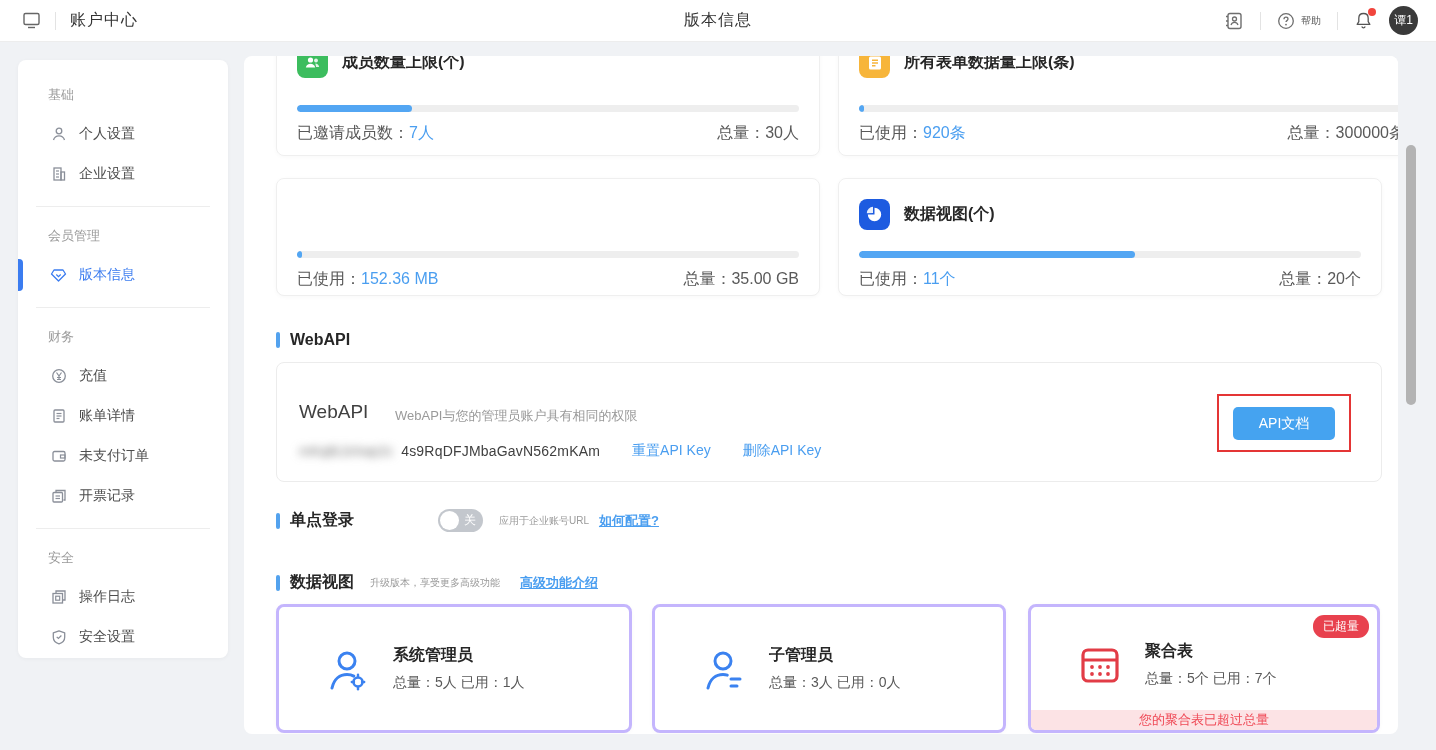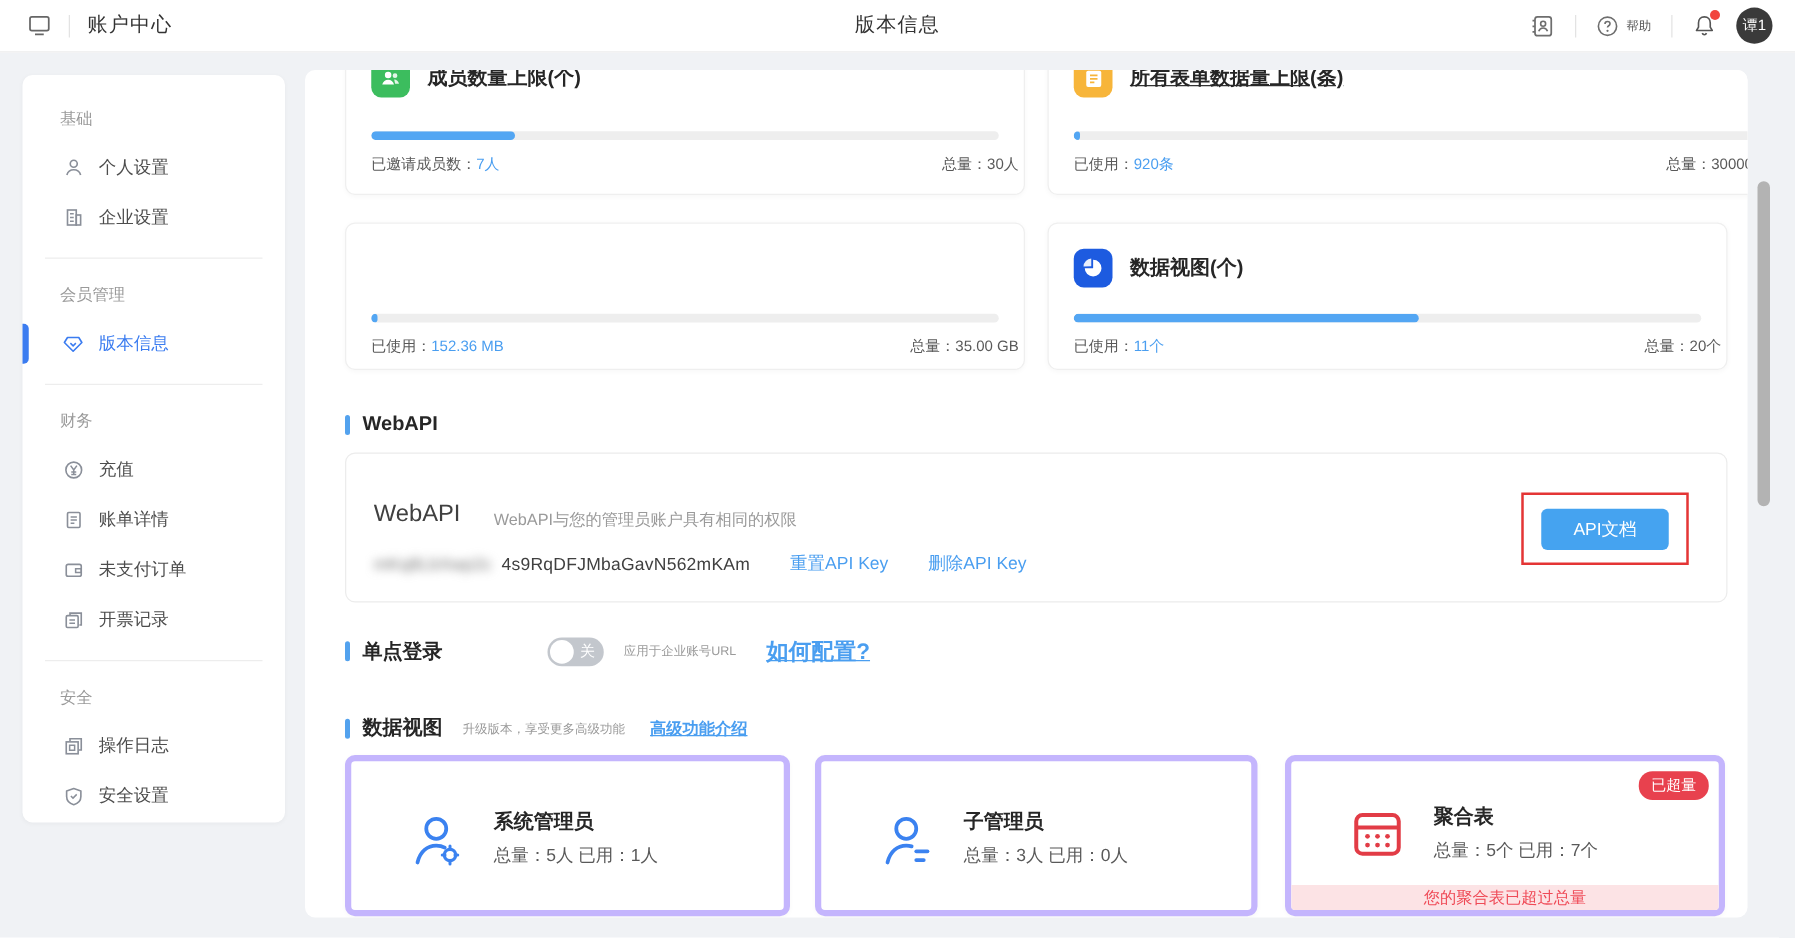--- a/index.html
+++ b/index.html
@@ -30,21 +30,21 @@
   
   .main-panel { position:absolute; left:244px; top:56px; width:1154px; height:678px; background:#fff; border-radius:8px; overflow:hidden; }
 
   
   .qcard { position:absolute; background:#fff; border:1px solid #efefef; border-radius:8px; box-shadow:0 1px 4px rgba(0,0,0,0.03); }
   .qcard .qhead { display:flex; align-items:center; gap:14px; padding:20px 20px 0 20px; }
   .qcard .qicon { width:31px; height:31px; border-radius:8px; display:flex; align-items:center; justify-content:center; flex:0 0 31px; }
   .qcard .qtitle { font-size:16px; font-weight:bold; color:#262626; }
   .qtrack { position:absolute; left:20px; right:20px; height:7px; border-radius:4px; background:#eeeeee; overflow:hidden; }
   .qfill { height:100%; border-radius:4px; background:#53a6f3; }
-  .qmeta { position:absolute; left:20px; right:4px; display:flex; justify-content:space-between; font-size:12px; color:#595959; }
+  .qmeta { position:absolute; left:20px; right:20px; display:flex; justify-content:space-between; font-size:16px; color:#595959; }
   .blue-val { color:#4a9ef0; }
 
   
   .section-head { position:absolute; display:flex; align-items:center; gap:10px; }
   .blue-bar { width:4px; height:16px; background:#53a2ee; border-radius:2px; }
   .section-title { font-size:16px; font-weight:bold; color:#262626; }
   .section-desc { font-size:10px; color:#9a9a9a; margin-left:6px; }
   .link { color:#4a9ef0; text-decoration:none; cursor:pointer; }
   .link.underline { text-decoration:underline; }
 
@@ -57,21 +57,21 @@
   .key-visible { color:#404040; letter-spacing:0.2px; }
   .apikey-row .link { margin-left:24px; }
   .api-doc-btn { position:absolute; right:46px; top:44px; width:102px; height:33px; background:#45a3f0; color:#fff; border:none; border-radius:5px; font-size:14px; cursor:pointer; font-family:inherit; }
   .annotation-box { position:absolute; right:30px; top:31px; width:134px; height:58px; border:2px solid #e43535; pointer-events:none; }
 
   
   .toggle { width:45px; height:23px; background:#c3c7cd; border-radius:12px; position:relative; display:flex; align-items:center; justify-content:flex-end; padding-right:7px; color:#fff; font-size:12px; cursor:pointer; }
   .toggle .knob { position:absolute; left:2px; top:2px; width:19px; height:19px; background:#fff; border-radius:50%; }
 
   
-  .fcard { position:absolute; top:548px; height:129px; background:#fff; border:5px solid #c4b5fd; border-radius:8px; box-shadow:0 1px 4px rgba(0,0,0,0.03); overflow:hidden; }
+  .fcard { position:absolute; top:548px; height:129px; background:#fff; border:3px solid #c4b5fd; border-radius:8px; box-shadow:0 1px 4px rgba(0,0,0,0.03); overflow:hidden; }
   .fcard .fbody { display:flex; align-items:center; gap:22px; padding:38px 0 0 46px; }
   .fcard .ficon { width:46px; height:46px; display:flex; align-items:center; justify-content:center; }
   .fcard .ftitle { font-size:16px; font-weight:bold; color:#262626; margin-bottom:8px; }
   .fcard .fstats { font-size:14px; color:#595959; }
   .over-badge { position:absolute; right:8px; top:8px; background:#e8414e; color:#fff; font-size:12px; padding:3px 10px; border-radius:11px; }
   .warn-banner { position:absolute; left:0; right:0; bottom:0; height:20px; background:#fce3e5; color:#ef4a57; font-size:13px; text-align:center; line-height:20px; }
 
   
   .scroll-thumb { position:absolute; left:1406px; top:145px; width:10px; height:260px; background:#b3b3b3; border-radius:6px; }
 
@@ -248,21 +248,21 @@
       <div class="qfill" style="width: 23%;"></div>
     </div>
     <div class="qmeta" style="top:96px;">
       <span>
         <span>已邀请成员数：</span><span class="blue-val">7人</span>
       </span>
       <span>总量：30人</span>
     </div>
   </div>
 
-  <div class="qcard" style="left:594px; top:-30px; width:588px; height:130px;text-decoration:underline;">
+  <div class="qcard" style="left:594px; top:-30px; width:588px; height:130px;">
     <div class="qhead">
       <span class="qicon" style="background:#f7b53a;">
         <svg width="18" height="18" viewBox="0 0 18 18">
             <rect x="3" y="2.5" width="12" height="13" rx="1.5" fill="#fff"></rect>
             <line x1="6" y1="6.2" x2="12" y2="6.2" stroke="#f7b53a" stroke-width="1.4"></line>
             <line x1="6" y1="9" x2="12" y2="9" stroke="#f7b53a" stroke-width="1.4"></line>
             <line x1="6" y1="11.8" x2="9.5" y2="11.8" stroke="#f7b53a" stroke-width="1.4"></line>
           </svg>
       </span>
       <span class="qtitle">所有表单数据量上限(条)</span>
@@ -330,21 +330,21 @@
   </div>
 
   <div class="section-head" style="left:32px; top:453px;">
     <span class="blue-bar"></span>
     <span class="section-title">单点登录</span>
     <span class="toggle" style="margin-left:74px;">
       <span class="knob"></span>
       <span>关</span>
     </span>
     <span class="section-desc">应用于企业账号URL</span>
-    <a class="link underline" style="margin-left:14px; font-size:18px; font-weight:bold;">如何配置?</a>
+    <a class="link underline" style="font-size:13px; font-weight:bold;">如何配置?</a>
   </div>
 
   <div class="section-head" style="left:32px; top:516px;">
     <span class="blue-bar"></span>
     <span class="section-title">数据视图</span>
     <span class="section-desc">升级版本，享受更多高级功能</span>
     <a class="link underline" style="margin-left:10px; font-size:13px; font-weight:bold;">高级功能介绍</a>
   </div>
 
   <div class="fcard" style="left:32px; width:356px;">

